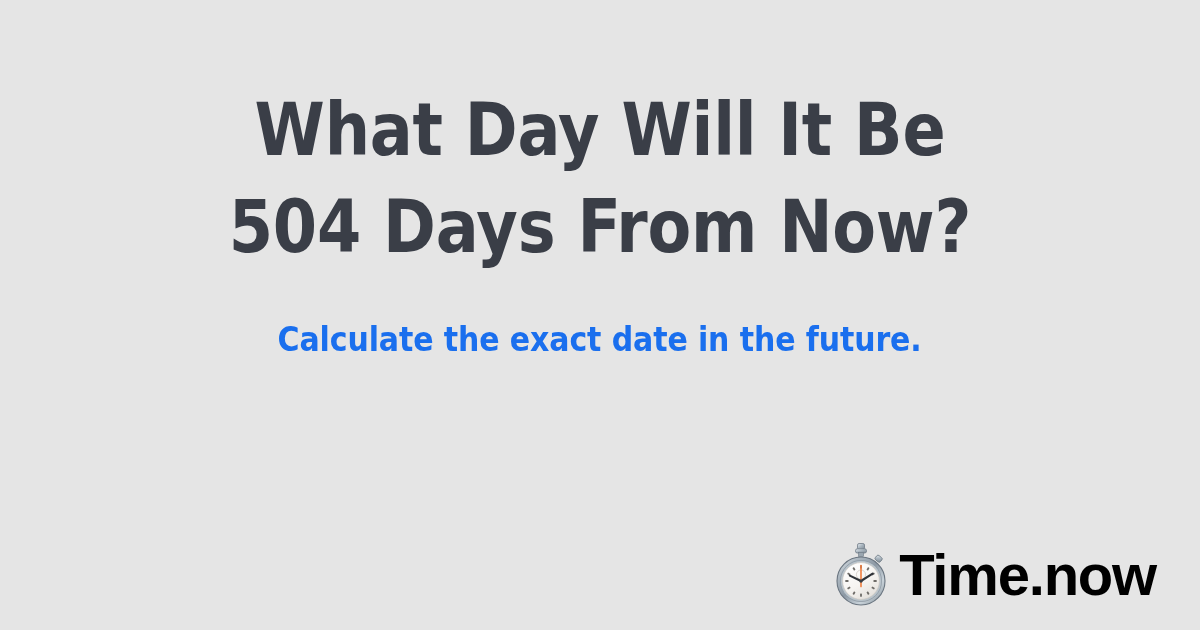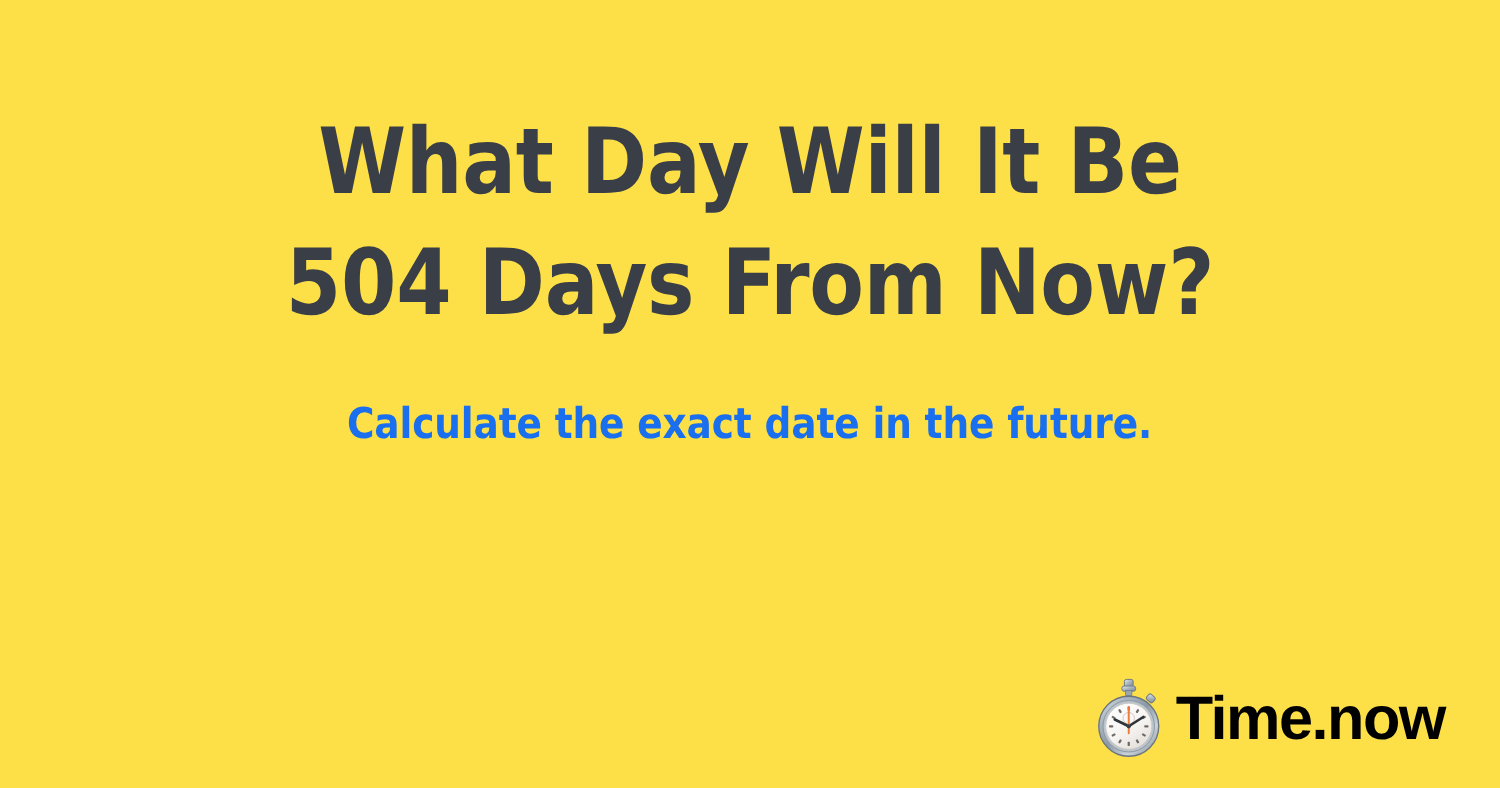--- a/index.html
+++ b/index.html
@@ -11,21 +11,21 @@
     width: 1200px;
     height: 630px;
     overflow: hidden;
     font-family: "Liberation Sans", sans-serif;
     background: #a0e1f4;
   }
   .card {
     position: relative;
     width: 1200px;
     height: 630px;
-    background: #fde047;
+    background: #e5e5e5;
     box-sizing: border-box;
   }
   .content {
     position: absolute;
     left: 0;
     top: 0;
     width: 1200px;
     height: 440px;
     display: flex;
     flex-direction: column;
@@ -78,21 +78,21 @@
     gap: 10px;
   }
   .brand-icon {
     display: block;
     width: 56px;
     height: 66px;
     flex: 0 0 auto;
   }
   .brand-name {
     font-family: "Liberation Sans", sans-serif;
-    font-size: 49px;
+    font-size: 58px;
     font-weight: bold;
     color: #000000;
     line-height: 62px;
     letter-spacing: -1.2px;
     white-space: nowrap;
   }
 </style>
 </head>
 <body>
 

